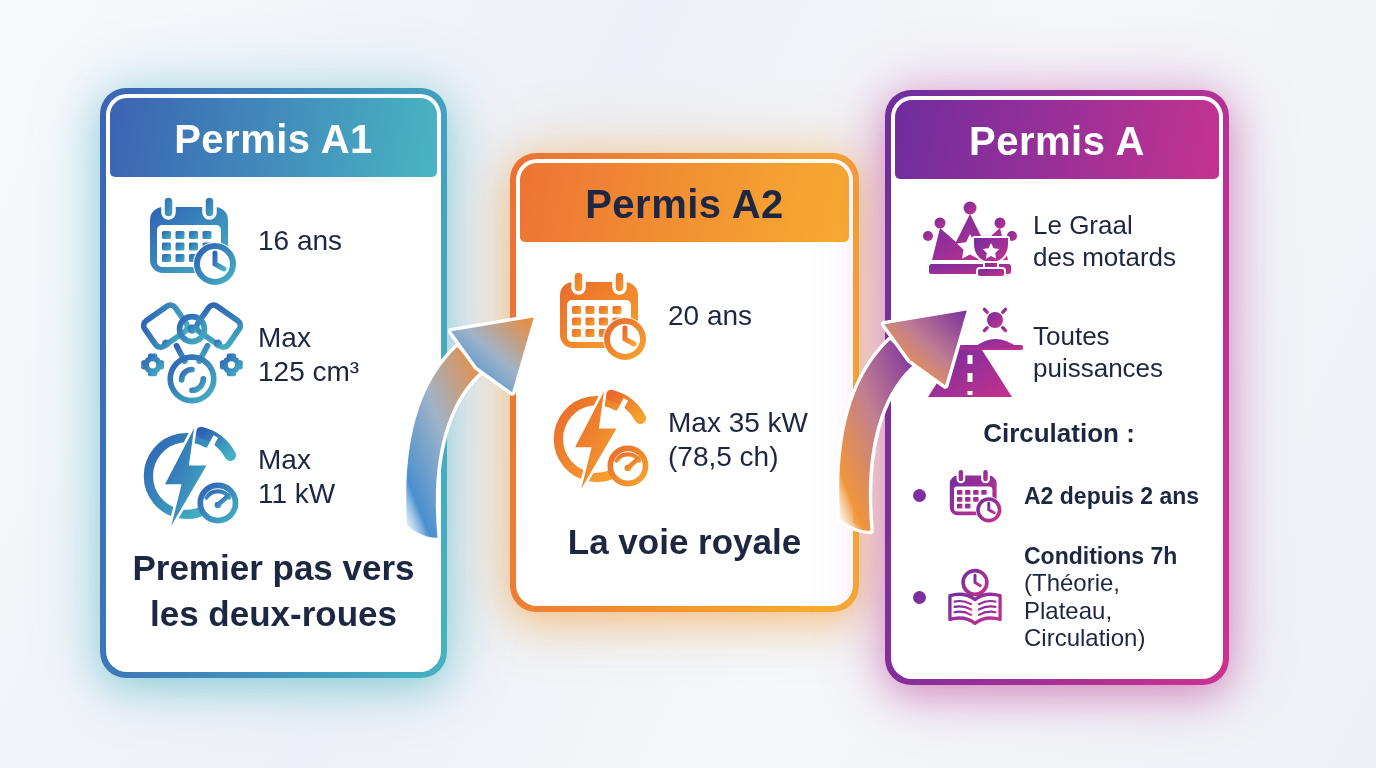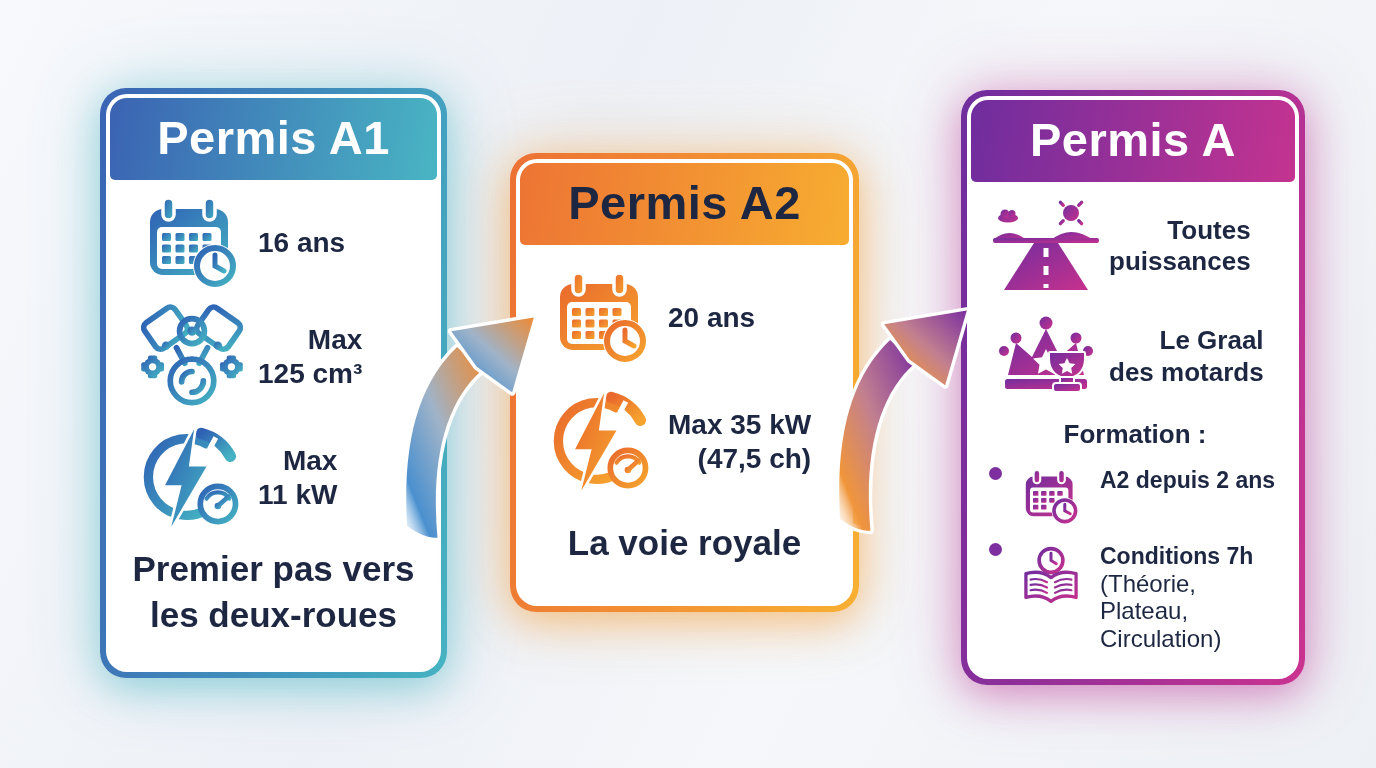--- a/index.html
+++ b/index.html
@@ -7,51 +7,51 @@
     width:1376px;height:768px;overflow:hidden;position:relative;
     font-family:"Liberation Sans",sans-serif;
     background:linear-gradient(115deg,#f7f9fc 0%,#edf0f6 38%,#f5f7fa 62%,#edf0f5 100%);
     color:#1d2742;
   }
   .stage{position:absolute;inset:0;}
   .card{position:absolute;border-radius:26px;padding:6px;z-index:1;}
   .card-inner{background:#ffffff;border-radius:21px;height:100%;box-sizing:border-box;
     padding:4px;display:flex;flex-direction:column;}
   .card-header{border-radius:17px 17px 5px 5px;text-align:center;
-    font-size:47px;font-weight:700;letter-spacing:.5px;
-    padding:12px 0 15px 0;flex:none;}
+    font-size:40px;font-weight:700;letter-spacing:.5px;
+    padding:19px 0 15px 0;flex:none;}
   .card-body{flex:1;display:flex;flex-direction:column;justify-content:space-evenly;
     padding:6px 10px 10px 16px;}
   .row{display:flex;align-items:center;}
   .row .ic{flex:none;display:flex;justify-content:center;align-items:center;}
   .c1 .ic,.c2 .ic{width:132px;}
   .c3 .ic{width:126px;}
-  .row-text{font-size:28px;font-weight:700;line-height:1.22;white-space:pre-line;text-align:right;}
+  .row-text{font-size:28px;font-weight:400;line-height:1.22;white-space:pre-line;}
   .footer-tag{font-size:35px;font-weight:700;text-align:center;line-height:1.3;
     white-space:pre-line;margin:4px 6px 14px 0;}
   
   .c1{left:100px;top:88px;width:335px;height:578px;
     background:linear-gradient(100deg,#3a64b4,#46b3c2);
     box-shadow:0 10px 38px rgba(70,179,194,.45),0 0 70px rgba(70,179,194,.28);}
   .c1 .card-header{background:linear-gradient(100deg,#3b63b3,#49b5c3);color:#ffffff;}
   
   .c2{left:510px;top:153px;width:337px;height:447px;
     background:linear-gradient(100deg,#ec7134,#f8b032);
     box-shadow:0 10px 38px rgba(245,160,58,.5),0 0 70px rgba(245,160,58,.3);}
   .c2 .card-header{background:linear-gradient(100deg,#ed7434,#f7ad31);color:#1d2742;}
   .c2 .footer-tag{margin-bottom:10px;}
   
-  .c3{left:961px;top:90px;width:332px;height:583px;
+  .c3{left:885px;top:90px;width:332px;height:583px;
     background:linear-gradient(100deg,#6e2d9e,#cb3390);
     box-shadow:0 10px 38px rgba(190,60,150,.45),0 0 70px rgba(190,60,150,.28);}
   .c3 .card-header{background:linear-gradient(100deg,#6f2d9e,#c43390);color:#ffffff;}
   .c3 .row-text{font-size:26px;}
   .c3 .card-body{padding:2px 8px 8px 12px;}
   .cond-head{font-size:26px;font-weight:700;text-align:center;margin:2px 0 2px 0;}
-  .cond-row{display:flex;gap:16px;margin:2px 0;}
+  .cond-row{display:flex;align-items:center;gap:16px;margin:2px 0;}
   .bullet{flex:none;width:13px;height:13px;border-radius:50%;background:#7d2f9f;margin-left:6px;}
   .cond-ic{flex:none;width:66px;display:flex;justify-content:center;}
   .cond-text{font-size:23px;font-weight:700;line-height:1.15;}
   .cond-sub{font-size:24px;font-weight:400;line-height:1.15;white-space:pre-line;}
   
   .arrow{position:absolute;z-index:5;}
   .arrow1{left:385px;top:292px;width:160px;height:285px;}
   .arrow2{left:818px;top:285px;width:160px;height:285px;}
   svg{display:block;}
 </style>
@@ -224,32 +224,59 @@
               <path d="M64,12 A44,44 0 0 1 92,34" fill="none" stroke="url(#go)" stroke-width="11" stroke-linecap="round"></path>
               <line x1="78" y1="16" x2="72" y2="27" stroke="#fff" stroke-width="5"></line>
               <polygon points="57,8 29,62 45,62 35,102 69,44 52,44" fill="url(#go)" stroke="#fff" stroke-width="5" stroke-linejoin="round" paint-order="stroke"></polygon>
               <circle cx="80" cy="80" r="17" fill="#fff" stroke="url(#go)" stroke-width="5.5"></circle>
               <path d="M69,75 a13,13 0 0 1 22,0" fill="none" stroke="url(#go)" stroke-width="4" stroke-linecap="round"></path>
               <line x1="80" y1="82" x2="90" y2="73" stroke="url(#go)" stroke-width="4.5" stroke-linecap="round"></line>
               <circle cx="80" cy="82" r="3.2" fill="url(#go)"></circle>
             </svg>
           </span>
           <span class="row-text">Max 35 kW
-(47,5 ch)</span>
+(78,5 ch)</span>
         </div>
 
         <div class="footer-tag">La voie royale</div>
       </div>
     </div>
   </div>
 
   <div class="card c3">
     <div class="card-inner">
       <div class="card-header">Permis A</div>
       <div class="card-body">
+
+        <div class="row">
+          <span class="ic">
+            <svg width="112" height="96" viewBox="0 0 112 96">
+              <g fill="url(#gp)">
+                <polygon points="18,66 26,34 42,48 56,20 70,48 86,34 94,66"></polygon>
+                <circle cx="26" cy="29" r="5.5"></circle>
+                  <circle cx="56" cy="14" r="6.5"></circle>
+                  <circle cx="86" cy="29" r="5.5"></circle>
+                <circle cx="14" cy="42" r="5"></circle>
+                  <circle cx="98" cy="42" r="5"></circle>
+                <rect x="15" y="70" width="82" height="10" rx="2.5"></rect>
+              </g>
+              <path d="M56,40 l4,8.2 9,1.3 -6.5,6.3 1.5,9 -8,-4.2 -8,4.2 1.5,-9 -6.5,-6.3 9,-1.3 z" fill="#fff"></path>
+              <g transform="translate(58,44)">
+                <g fill="url(#gp)" stroke="#fff" stroke-width="4" paint-order="stroke" stroke-linejoin="round">
+                  <path d="M2,0 h34 v6 c0,11 -7.5,18 -17,18 s-17,-7 -17,-18 z"></path>
+                  <rect x="13" y="25" width="12" height="6"></rect>
+                  <rect x="6" y="31" width="26" height="7" rx="2"></rect>
+                </g>
+                <path d="M19,5 l2.6,5.2 5.8,0.8 -4.2,4 1,5.8 -5.2,-2.7 -5.2,2.7 1,-5.8 -4.2,-4 5.8,-0.8 z" fill="#fff"></path>
+              </g>
+            </svg>
+          </span>
+          <span class="row-text">Le Graal
+des motards</span>
+        </div>
 
         <div class="row">
           <span class="ic">
             <svg width="110" height="100" viewBox="0 0 110 100">
               <circle cx="80" cy="17" r="8" fill="url(#gp)"></circle>
               <g stroke="url(#gp)" stroke-width="3.4" stroke-linecap="round">
                 <line x1="80" y1="2" x2="80" y2="6"></line>
                   <line x1="80" y1="28" x2="80" y2="32"></line>
                 <line x1="65" y1="17" x2="69" y2="17"></line>
                   <line x1="91" y1="17" x2="95" y2="17"></line>
@@ -267,48 +294,21 @@
                 <rect x="2" y="42" width="106" height="5" rx="2"></rect>
                 <polygon points="43,47 67,47 97,94 13,94"></polygon>
               </g>
               <line x1="55" y1="52" x2="55" y2="92" stroke="#fff" stroke-width="5" stroke-dasharray="9 9"></line>
             </svg>
           </span>
           <span class="row-text">Toutes
 puissances</span>
         </div>
 
-        <div class="row">
-          <span class="ic">
-            <svg width="112" height="96" viewBox="0 0 112 96">
-              <g fill="url(#gp)">
-                <polygon points="18,66 26,34 42,48 56,20 70,48 86,34 94,66"></polygon>
-                <circle cx="26" cy="29" r="5.5"></circle>
-                  <circle cx="56" cy="14" r="6.5"></circle>
-                  <circle cx="86" cy="29" r="5.5"></circle>
-                <circle cx="14" cy="42" r="5"></circle>
-                  <circle cx="98" cy="42" r="5"></circle>
-                <rect x="15" y="70" width="82" height="10" rx="2.5"></rect>
-              </g>
-              <path d="M56,40 l4,8.2 9,1.3 -6.5,6.3 1.5,9 -8,-4.2 -8,4.2 1.5,-9 -6.5,-6.3 9,-1.3 z" fill="#fff"></path>
-              <g transform="translate(58,44)">
-                <g fill="url(#gp)" stroke="#fff" stroke-width="4" paint-order="stroke" stroke-linejoin="round">
-                  <path d="M2,0 h34 v6 c0,11 -7.5,18 -17,18 s-17,-7 -17,-18 z"></path>
-                  <rect x="13" y="25" width="12" height="6"></rect>
-                  <rect x="6" y="31" width="26" height="7" rx="2"></rect>
-                </g>
-                <path d="M19,5 l2.6,5.2 5.8,0.8 -4.2,4 1,5.8 -5.2,-2.7 -5.2,2.7 1,-5.8 -4.2,-4 5.8,-0.8 z" fill="#fff"></path>
-              </g>
-            </svg>
-          </span>
-          <span class="row-text">Le Graal
-des motards</span>
-        </div>
-
-        <div class="cond-head">Formation :</div>
+        <div class="cond-head">Circulation :</div>
 
         <div class="cond-row">
           <span class="bullet"></span>
           <span class="cond-ic">
             <svg width="60" height="60" viewBox="0 0 100 100">
               <rect x="8" y="16" width="78" height="66" rx="13" fill="url(#gp)"></rect>
               <rect x="21" y="5" width="11" height="22" rx="5.5" fill="url(#gp)" stroke="#fff" stroke-width="3.5"></rect>
               <rect x="62" y="5" width="11" height="22" rx="5.5" fill="url(#gp)" stroke="#fff" stroke-width="3.5"></rect>
               <rect x="15" y="34" width="64" height="42" rx="5" fill="#fff"></rect>
               <g fill="url(#gp)">

